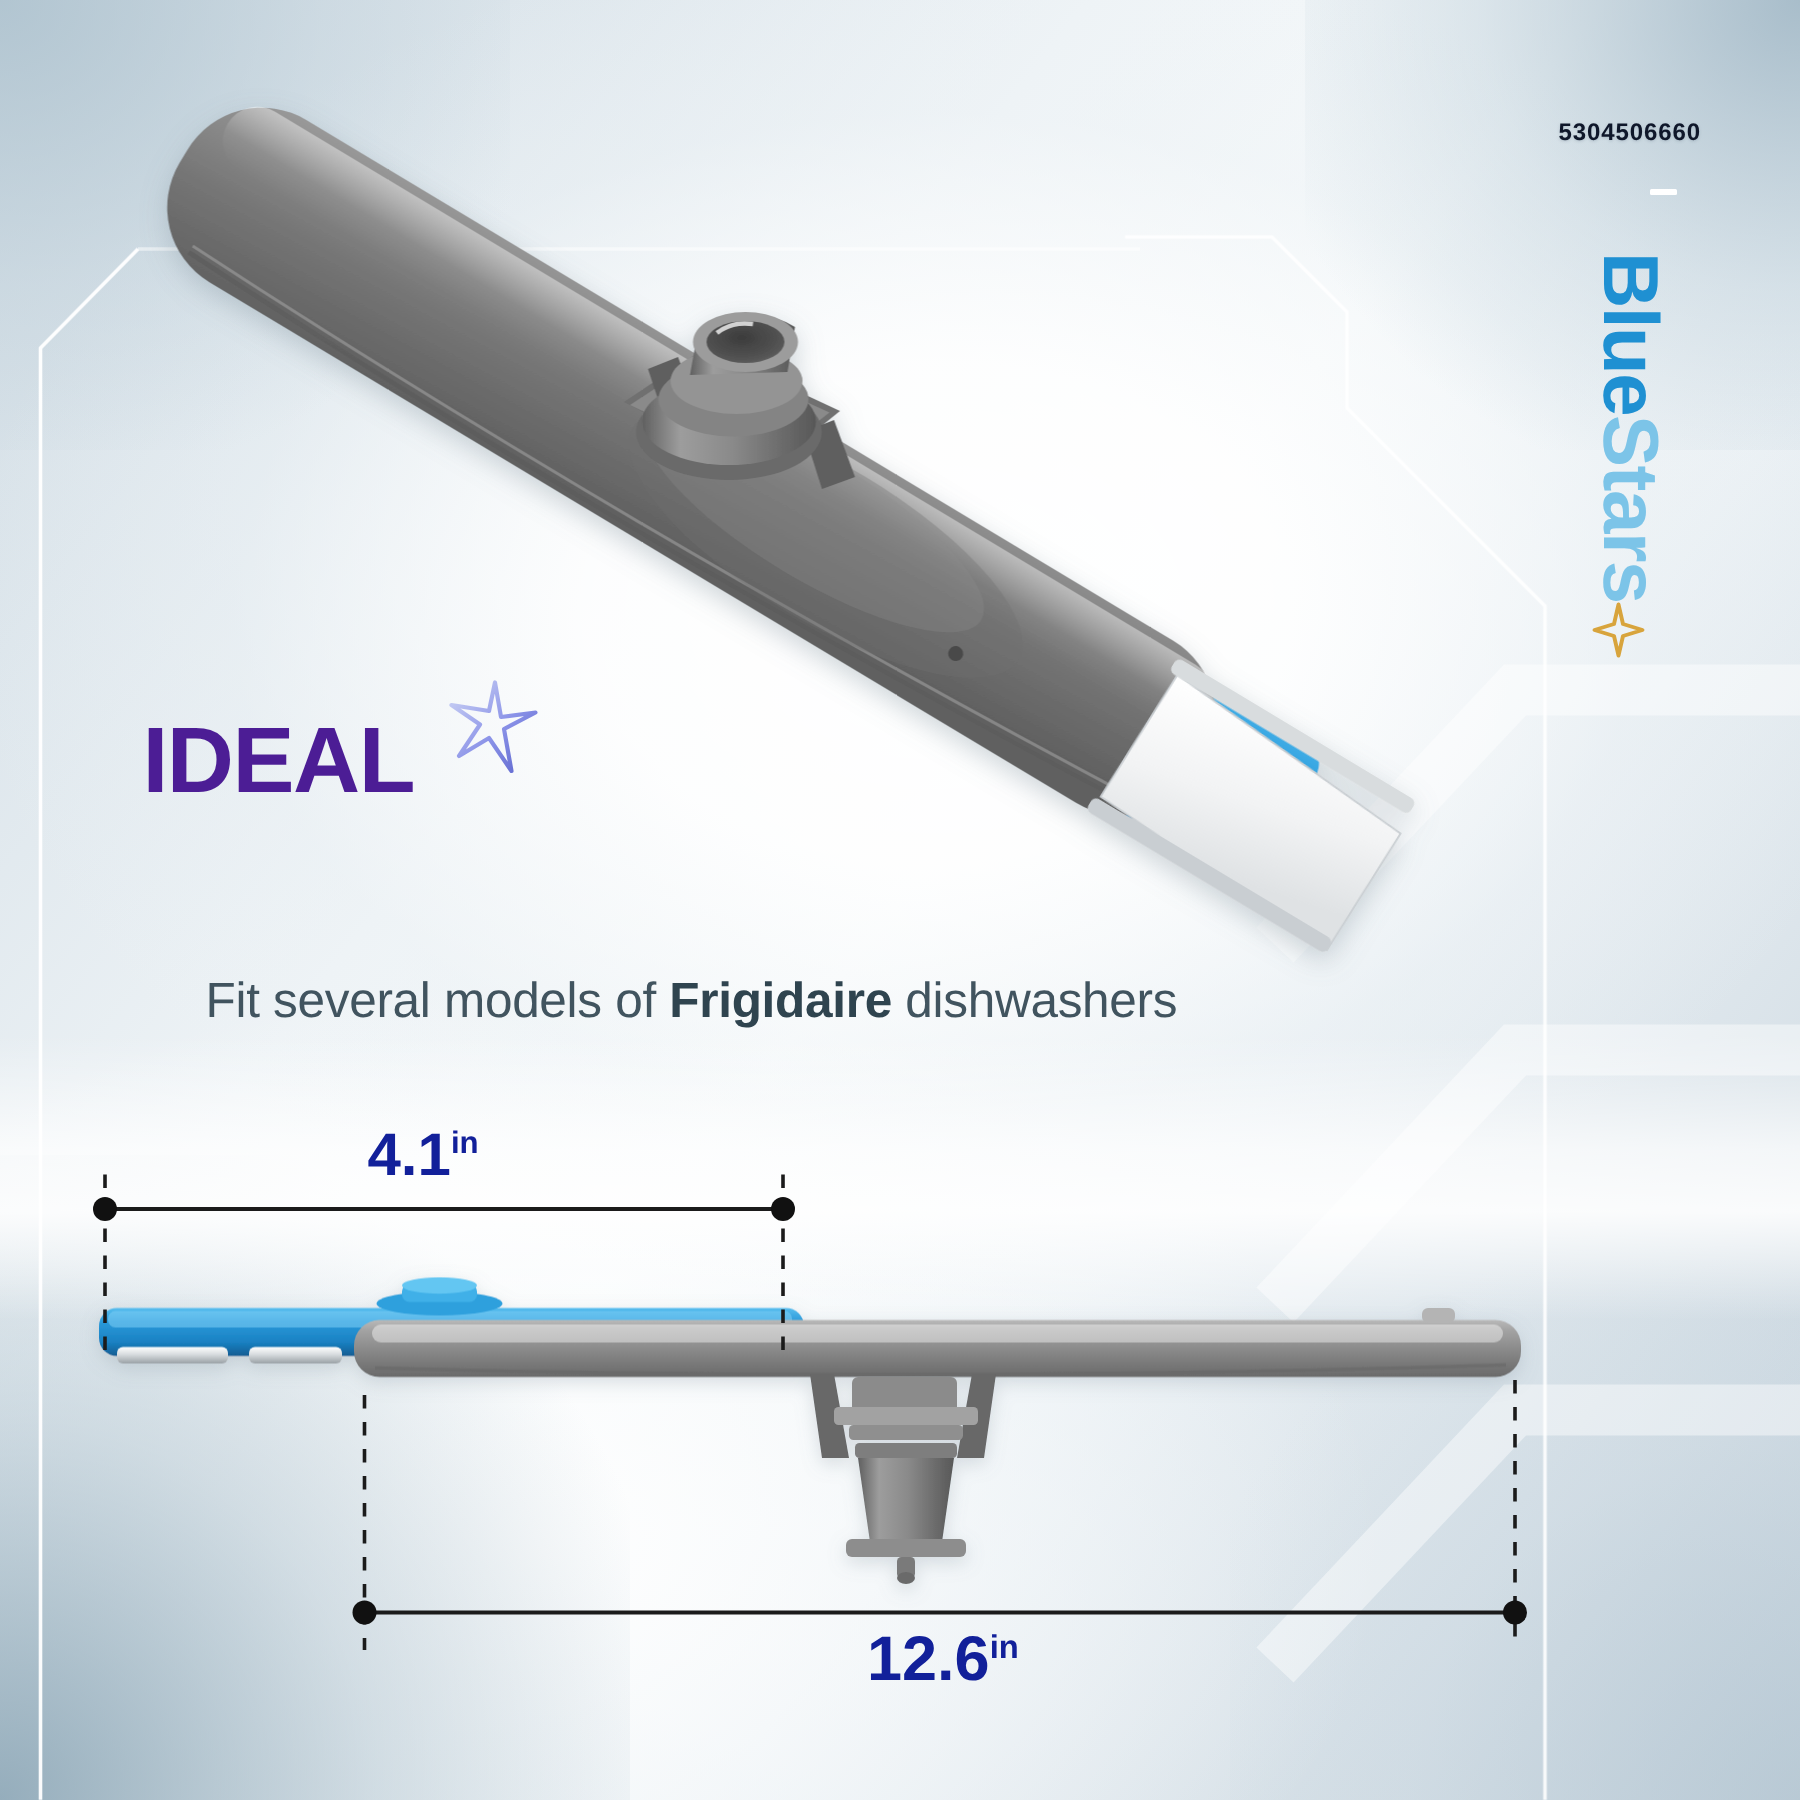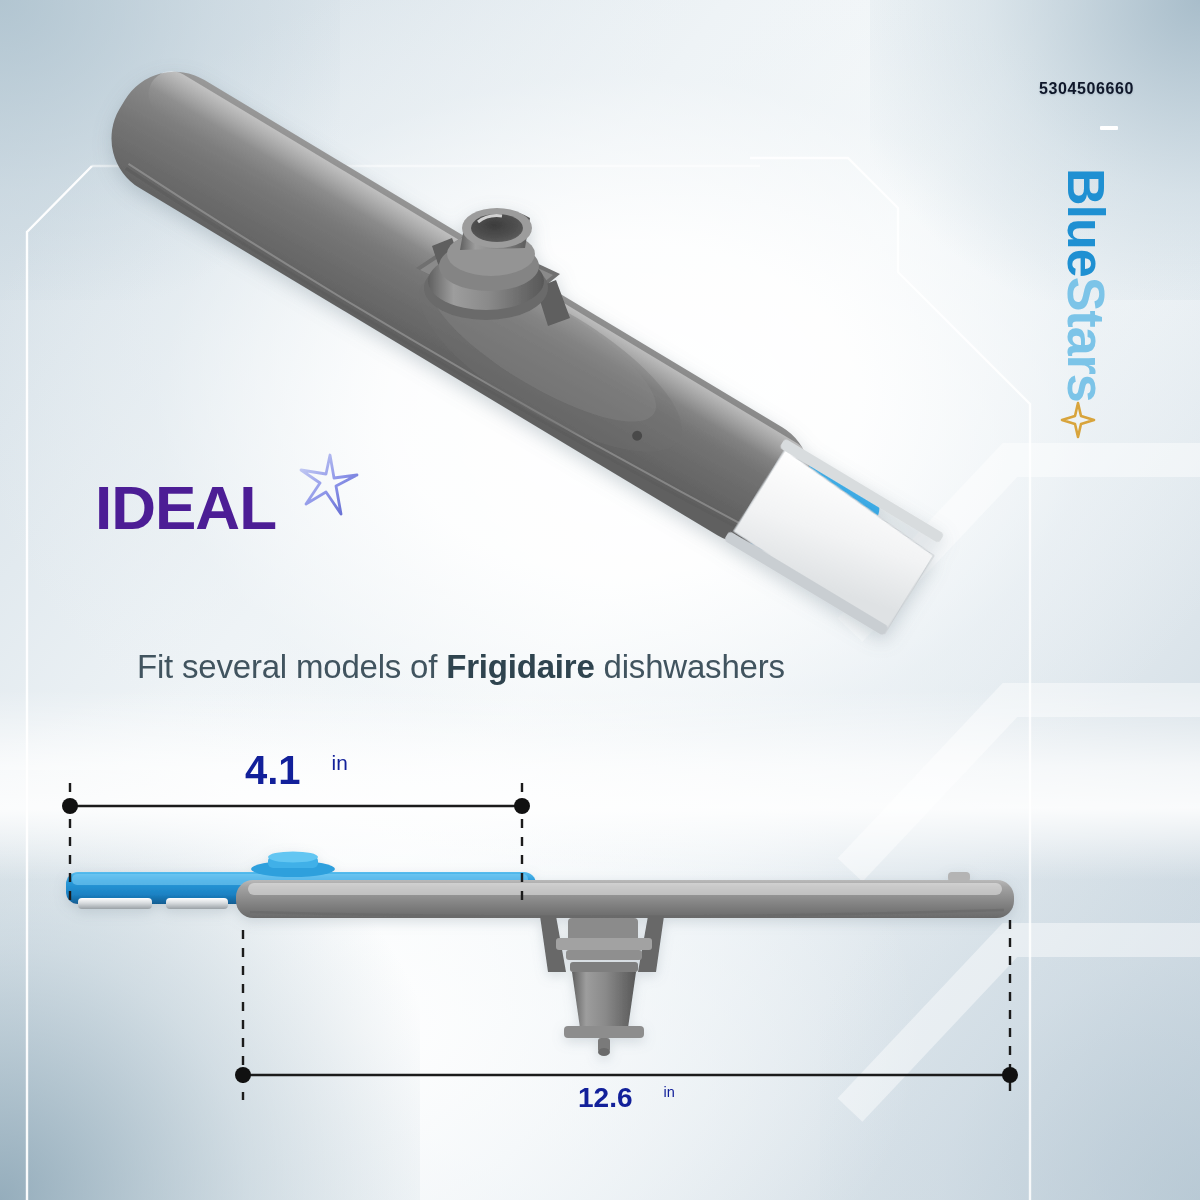--- a/index.html
+++ b/index.html
@@ -86,23 +86,23 @@
     color:#41545f;font-size:33px;font-weight:400;letter-spacing:-0.2px;
     white-space:nowrap;
     margin-left:40px;
   }
   .subline b{font-weight:700;color:#2f444f;}
 
   
   .dimlabel{
     position:absolute;color:#12209a;font-weight:700;white-space:nowrap;
   }
-  .dimlabel .unit{font-size:0.52em;vertical-align:super;font-weight:400;margin-left:31px;}
+  .dimlabel .unit{font-size:0.52em;vertical-align:super;font-weight:700;}
   #dim-top-label{left:245px;top:748px;font-size:40px;}
-  #dim-bot-label{left:578px;top:1082px;font-size:28px;}
+  #dim-bot-label{left:578px;top:1082px;font-size:42px;}
 
   .dimlayer{position:absolute;inset:0;pointer-events:none;}
 
   
   .artlayer{position:absolute;inset:0;}
 </style>
 </head>
 <body>
 
 <div id="stage">

